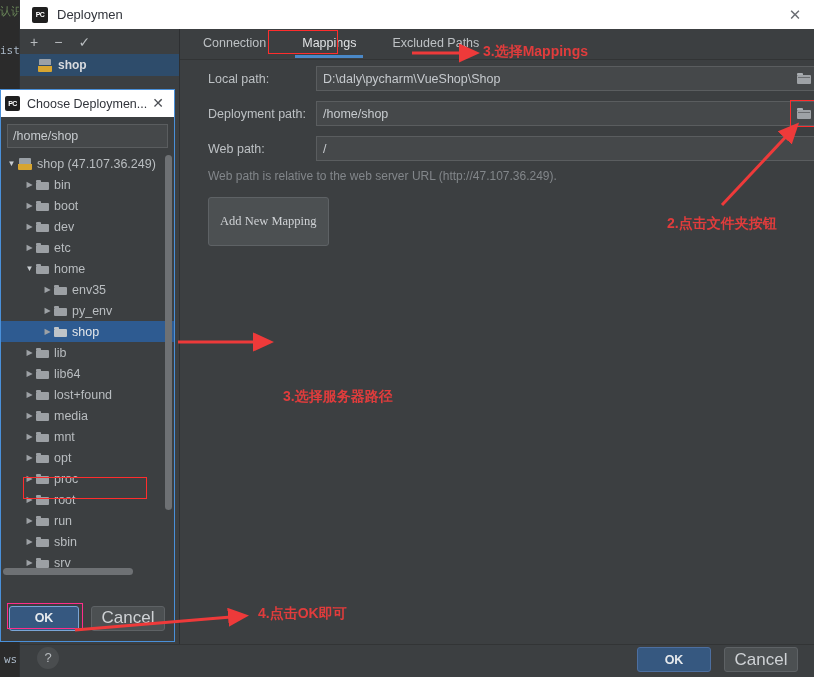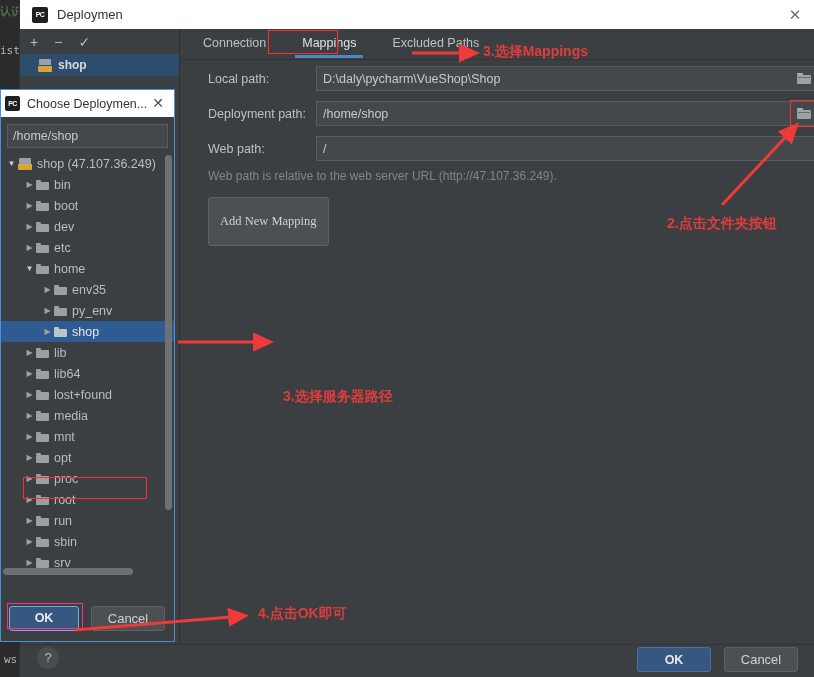--- a/index.html
+++ b/index.html
@@ -314,21 +314,21 @@
     font-family: "Liberation Sans", sans-serif;
     width: 74px; height: 25px;
     cursor: pointer;
     font-weight: bold;
   }
   .btn-secondary {
     background: #4c5052;
     border: 1px solid #5e6265;
     border-radius: 3px;
     color: #cfd2d5;
-    font-size: 13px;
+    font-size: 17px;
     font-family: "Liberation Sans", sans-serif;
     width: 74px; height: 25px;
     cursor: pointer;
   }
 
   
   .choose-dialog {
     position: absolute;
     left: 0; top: 89px;
     width: 173px; height: 551px;

